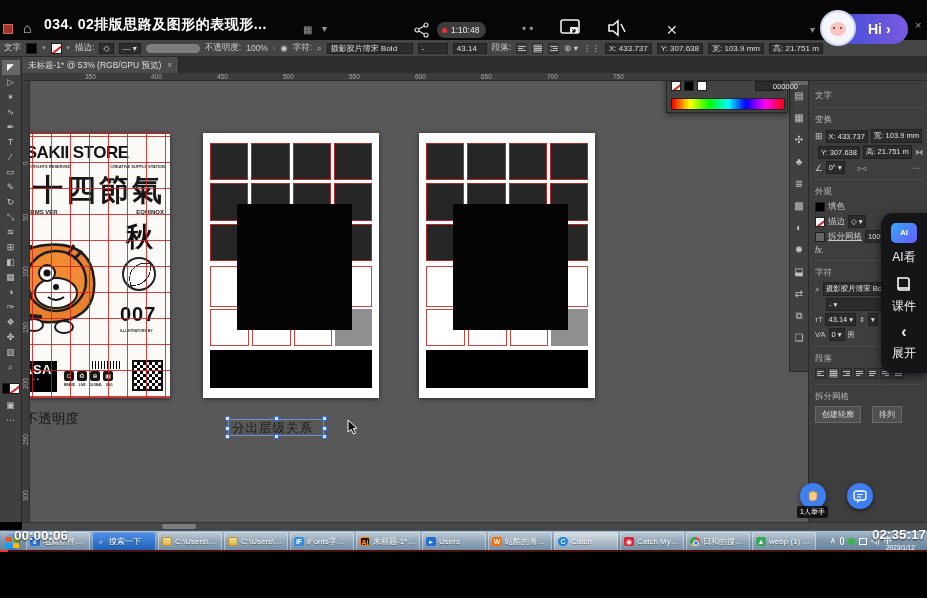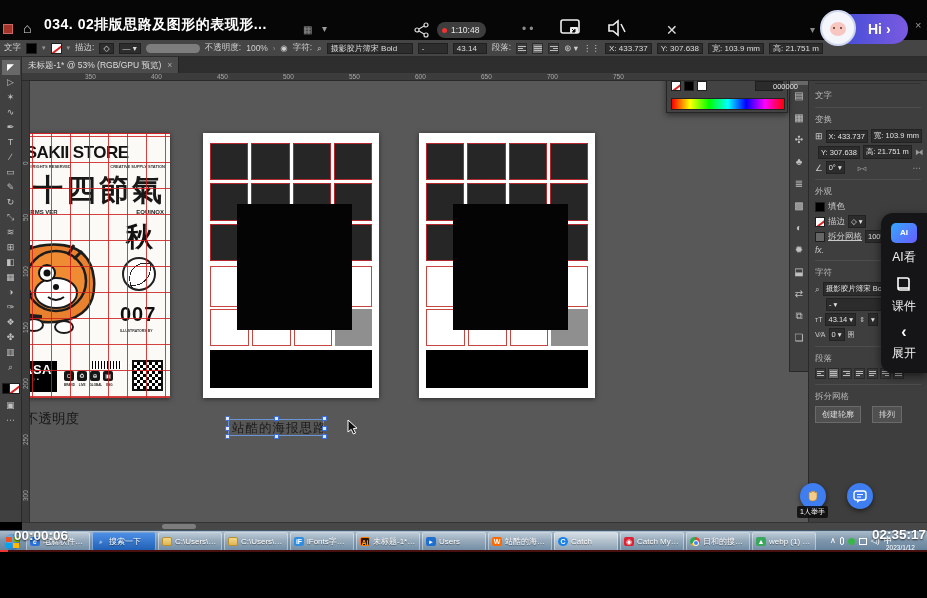--- a/index.html
+++ b/index.html
@@ -370,21 +370,21 @@
         <i class="wcell"></i>
         <i class="wcell"></i>
         <i class="gcell"></i>
       </div>
     <div class="bbar"></div>
     <div class="bsq"></div>
   </div>
 
   <div class="noteA">不透明度</div>
   <div class="selbox">
-    <div class="txt">站酷的海报思路</div>
+    <div class="txt">分出层级关系</div>
     <i class="hd" style="left:-4px;top:-4px;"></i>
       <i class="hd" style="left:45px;top:-4px;"></i>
       <i class="hd" style="right:-4px;top:-4px;"></i>
     <i class="hd" style="left:-4px;top:6px;"></i>
       <i class="hd" style="right:-4px;top:6px;"></i>
     <i class="hd" style="left:-4px;bottom:-4px;"></i>
       <i class="hd" style="left:45px;bottom:-4px;"></i>
       <i class="hd" style="right:-4px;bottom:-4px;"></i>
   </div>
   <svg class="cursor" width="12" height="16" viewBox="0 0 12 16">

